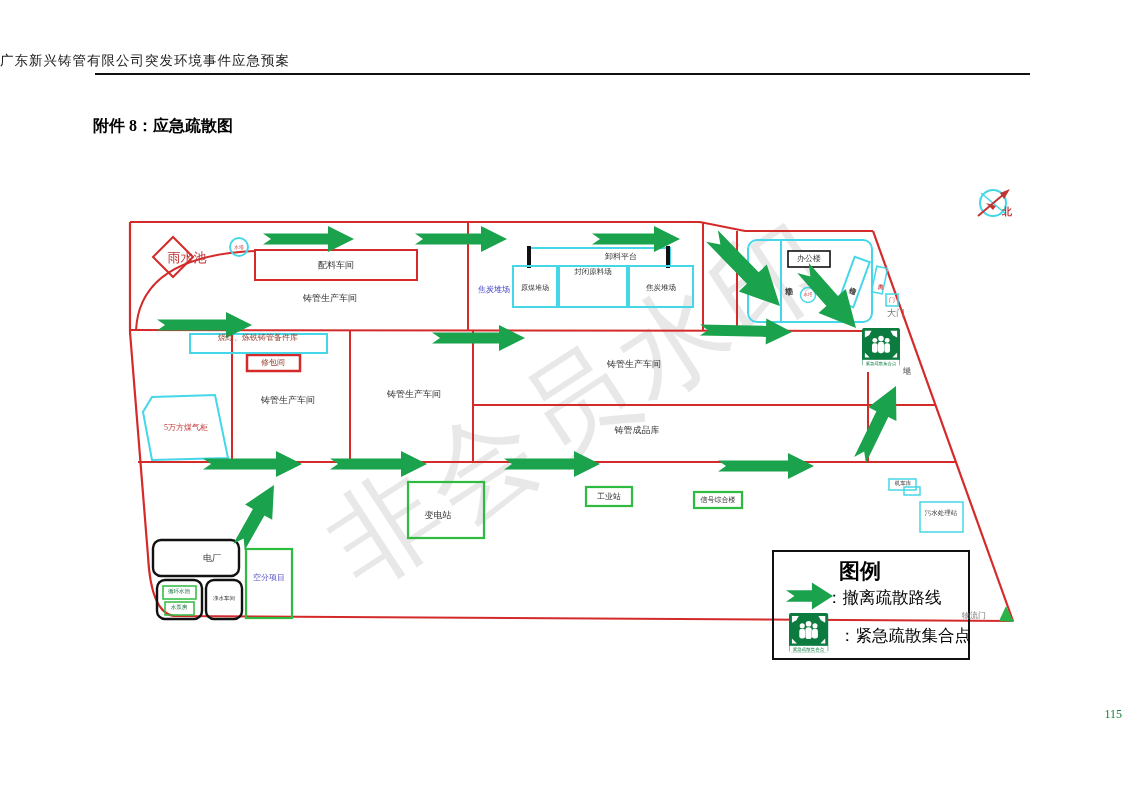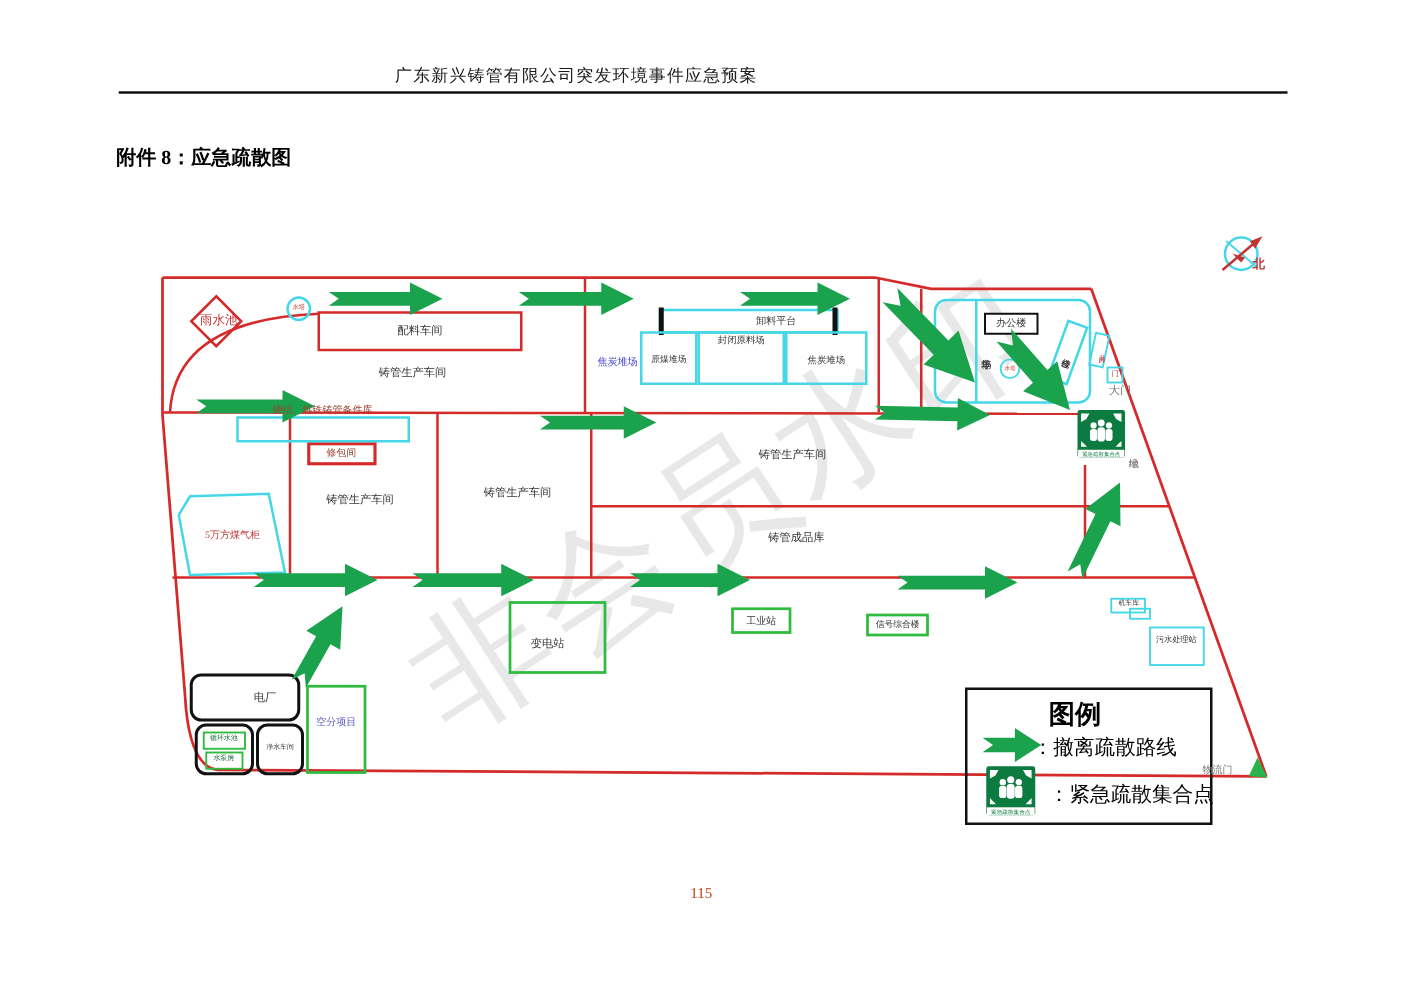--- a/index.html
+++ b/index.html
@@ -1,22 +1,22 @@
 <!DOCTYPE html>
 <html><head>
 <meta charset="utf-8">
 <style>
   html,body{margin:0;padding:0;}
   body{width:1122px;height:793px;position:relative;background:#ffffff;overflow:hidden;
        font-family:"Liberation Serif",serif;}
-  .doc-header{position:absolute;top:52px;left:0;width:922px;text-align:center;
+  .doc-header{position:absolute;top:52px;left:0;width:922px;
       font-size:13.5px;color:#1a1a1a;letter-spacing:1px;}
   .header-rule{position:absolute;top:73px;left:95px;width:935px;height:2px;background:#111;}
   .attach-title{position:absolute;top:116px;left:93px;font-size:16px;font-weight:bold;color:#000;}
-  .page-number{position:absolute;top:707px;left:0;width:1122px;text-align:center;font-size:12px;color:#c2410c;}
+  .page-number{position:absolute;top:707px;left:0;width:1122px;text-align:right;font-size:12px;color:#15803d;}
   .watermark{position:absolute;left:260px;top:250px;width:640px;text-align:center;
       font-size:108px;color:#c9c9c9;opacity:.42;letter-spacing:6px;white-space:nowrap;
       transform:rotate(-33deg);transform-origin:50% 50%;z-index:1;pointer-events:none;top:330px;}
   svg.map-svg{position:absolute;left:0;top:0;z-index:2;}
   .labels{position:absolute;left:0;top:0;width:1122px;height:793px;z-index:3;pointer-events:none;}
   .ml{position:absolute;transform:translate(-50%,-50%);white-space:nowrap;line-height:1;
       color:#333;font-family:"Liberation Serif",serif;}
   .vert{writing-mode:vertical-rl;text-orientation:upright;}
   .red{color:#c03434;} .dred{color:#9a4433;} .blue{color:#4646cc;} .purple{color:#5a55c8;}
   .gray{color:#777;} .green{color:#0d6b33;}
@@ -138,38 +138,38 @@
 <div class="legend-box"></div>
 <div class="legend-title">图例</div>
 <div class="legend-row-text" style="left:826px;top:587px;">
   <span>：</span><span>撤离疏散路线</span>
 </div>
 <div class="legend-row-text" style="left:839px;top:625px;text-align:center;">
   <span>：</span><span>紧急疏散集合点</span>
 </div>
 
 <div class="labels">
-  <div class="ml red" style="left:161px;top:257px;font-size:10px;padding-left:28px;">雨水池</div>
+  <div class="ml red" style="left:173px;top:257px;font-size:13px;padding-left:28px;">雨水池</div>
   <div class="ml red" style="left:239px;top:247px;font-size:5px;">水塔</div>
   <div class="ml" style="left:336px;top:266px;font-size:9px;font-family:Liberation Mono, monospace;">配料车间</div>
   <div class="ml" style="left:330px;top:298px;font-size:9px;">铸管生产车间</div>
   <div class="ml blue" style="left:494px;top:290px;font-size:8px;">焦炭堆场</div>
   <div class="ml" style="left:621px;top:257px;font-size:8px;">卸料平台</div>
   <div class="ml" style="left:535px;top:288px;font-size:7px;">原煤堆场</div>
   <div class="ml" style="left:593px;top:272px;font-size:7.5px;">封闭原料场</div>
   <div class="ml" style="left:661px;top:288px;font-size:7.5px;">焦炭堆场</div>
   <div class="ml" style="left:809px;top:259px;font-size:8px;">办公楼</div>
   <div class="ml vert" style="left:788px;top:281px;font-size:8px;">停车场</div>
   <div class="ml red" style="left:808px;top:295px;font-size:4.5px;">水塔</div>
   <div class="ml vert" style="left:855px;top:282px;font-size:7px;transform:translate(-50%,-50%) rotate(20deg);">综合楼</div>
   <div class="ml vert red" style="left:880px;top:280px;font-size:5px;">门卫房</div>
   <div class="ml red" style="left:892px;top:300px;font-size:6px;">门</div>
   <div class="ml gray" style="left:896px;top:313px;font-size:9px;">大门</div>
   <div class="ml vert gray" style="left:906px;top:360px;font-size:8px;">绿地</div>
-  <div class="ml dred" style="left:258px;top:328px;font-size:8px;">烧结、炼铁铸管备件库</div>
+  <div class="ml dred" style="left:258px;top:338px;font-size:8px;">烧结、炼铁铸管备件库</div>
   <div class="ml dred" style="left:273px;top:363px;font-size:8px;">修包间</div>
   <div class="ml red" style="left:186px;top:428px;font-size:8px;">5万方煤气柜</div>
   <div class="ml" style="left:288px;top:400px;font-size:9px;">铸管生产车间</div>
   <div class="ml" style="left:414px;top:394px;font-size:9px;">铸管生产车间</div>
   <div class="ml" style="left:634px;top:364px;font-size:9px;">铸管生产车间</div>
   <div class="ml" style="left:637px;top:430px;font-size:9px;">铸管成品库</div>
   <div class="ml" style="left:438px;top:515px;font-size:9px;">变电站</div>
   <div class="ml" style="left:609px;top:497px;font-size:8px;">工业站</div>
   <div class="ml" style="left:718px;top:500px;font-size:7px;">信号综合楼</div>
   <div class="ml" style="left:903px;top:484px;font-size:5.5px;">机车库</div>

